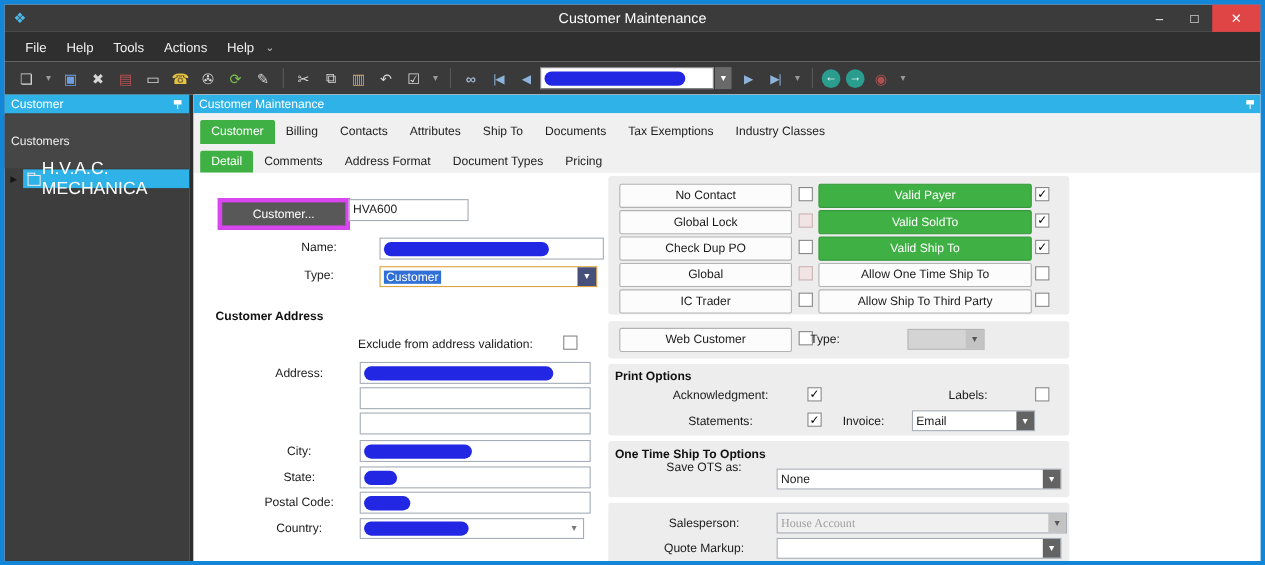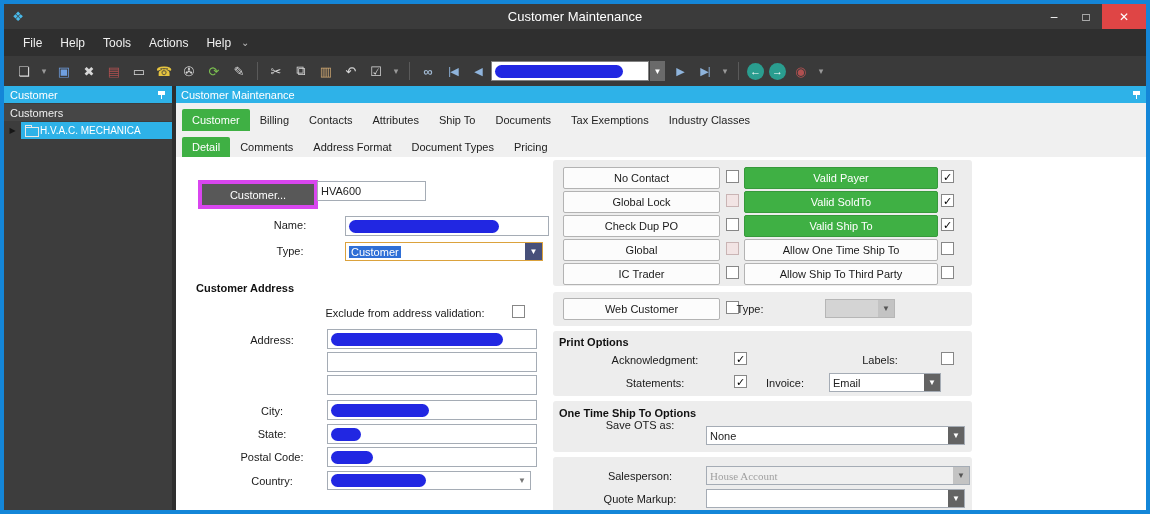--- a/index.html
+++ b/index.html
@@ -45,24 +45,24 @@
     display:flex;align-items:center;justify-content:center;font-size:11px;margin:0 2px;}
 
   
   .sidebar{position:absolute;top:86px;left:4px;width:168px;bottom:4px;background:#3d3d3d;}
   .side-header{height:17px;background:#2eb2e8;color:#fff;font-size:11px;display:flex;
     align-items:center;padding:0 6px;}
   .pin-icon{position:relative;width:9px;height:10px;margin-left:auto;}
   .pin-icon::before{content:"";position:absolute;left:1px;top:1px;width:7px;height:4px;background:#fff;}
   .pin-icon::after{content:"";position:absolute;left:4px;top:5px;width:1px;height:4px;background:#fff;}
   .side-group{height:17px;display:flex;align-items:center;color:#eee;font-size:11px;
-    padding:0 6px;background:#464646;margin-top:1px;}
+    padding:16px 6px;background:#464646;margin-top:1px;}
   .tree-row{position:relative;height:17px;margin-top:1px;display:flex;align-items:center;}
   .expander{width:17px;text-align:center;color:#161616;font-size:8px;}
-  .tree-sel{flex:1;height:100%;background:#2eb2e8;color:#fff;font-size:10px;display:flex;
+  .tree-sel{flex:1;height:100%;background:#2eb2e8;color:#fff;font-size:16px;display:flex;
     align-items:center;gap:1px;padding-left:4px;}
   .folder-icon{width:12px;height:8px;border:1px solid #e8e8e8;position:relative;margin-top:2px;}
   .folder-icon::before{content:"";position:absolute;top:-3px;left:-1px;width:5px;height:2px;
     border:1px solid #e8e8e8;border-bottom:none;}
   .divider{position:absolute;top:86px;left:172px;width:4px;bottom:4px;background:#2e2e2e;}
 
   
   .main{position:absolute;top:86px;left:176px;right:4px;bottom:4px;background:#fff;overflow:hidden;}
   .main-header{position:absolute;top:0;left:0;right:0;height:17px;background:#2eb2e8;color:#fff;
     font-size:11px;display:flex;align-items:center;padding:0 5px;}

